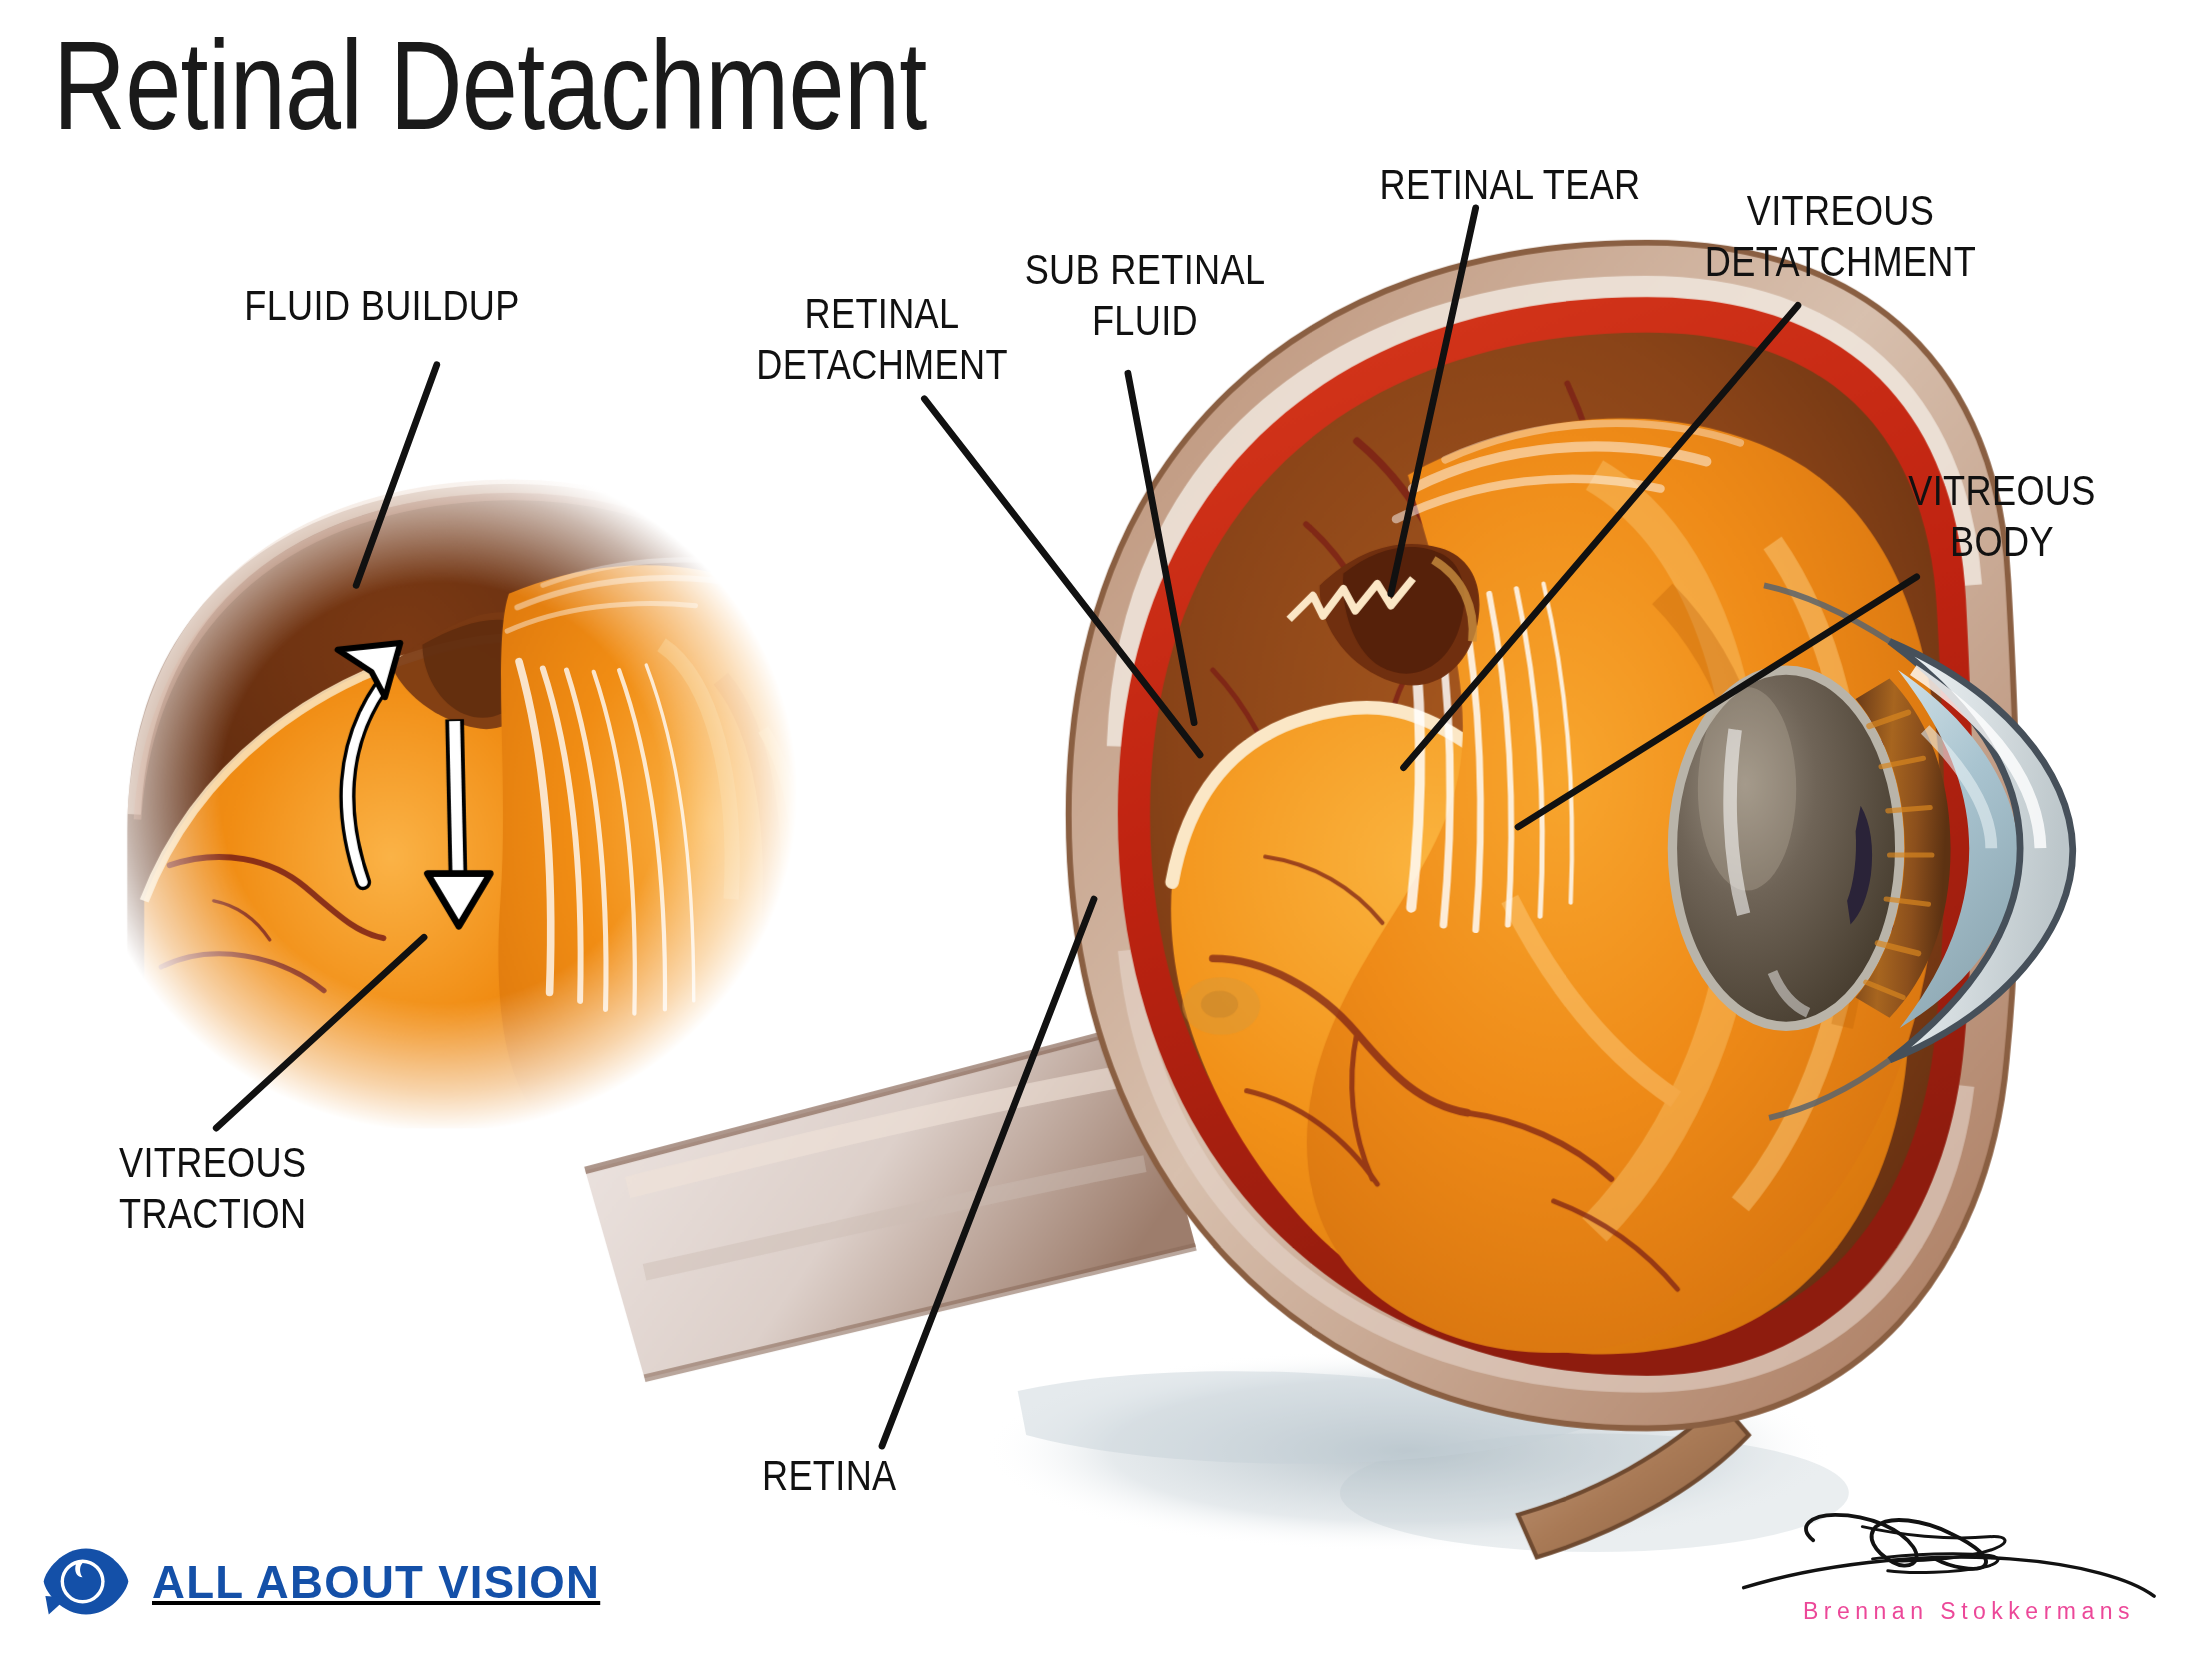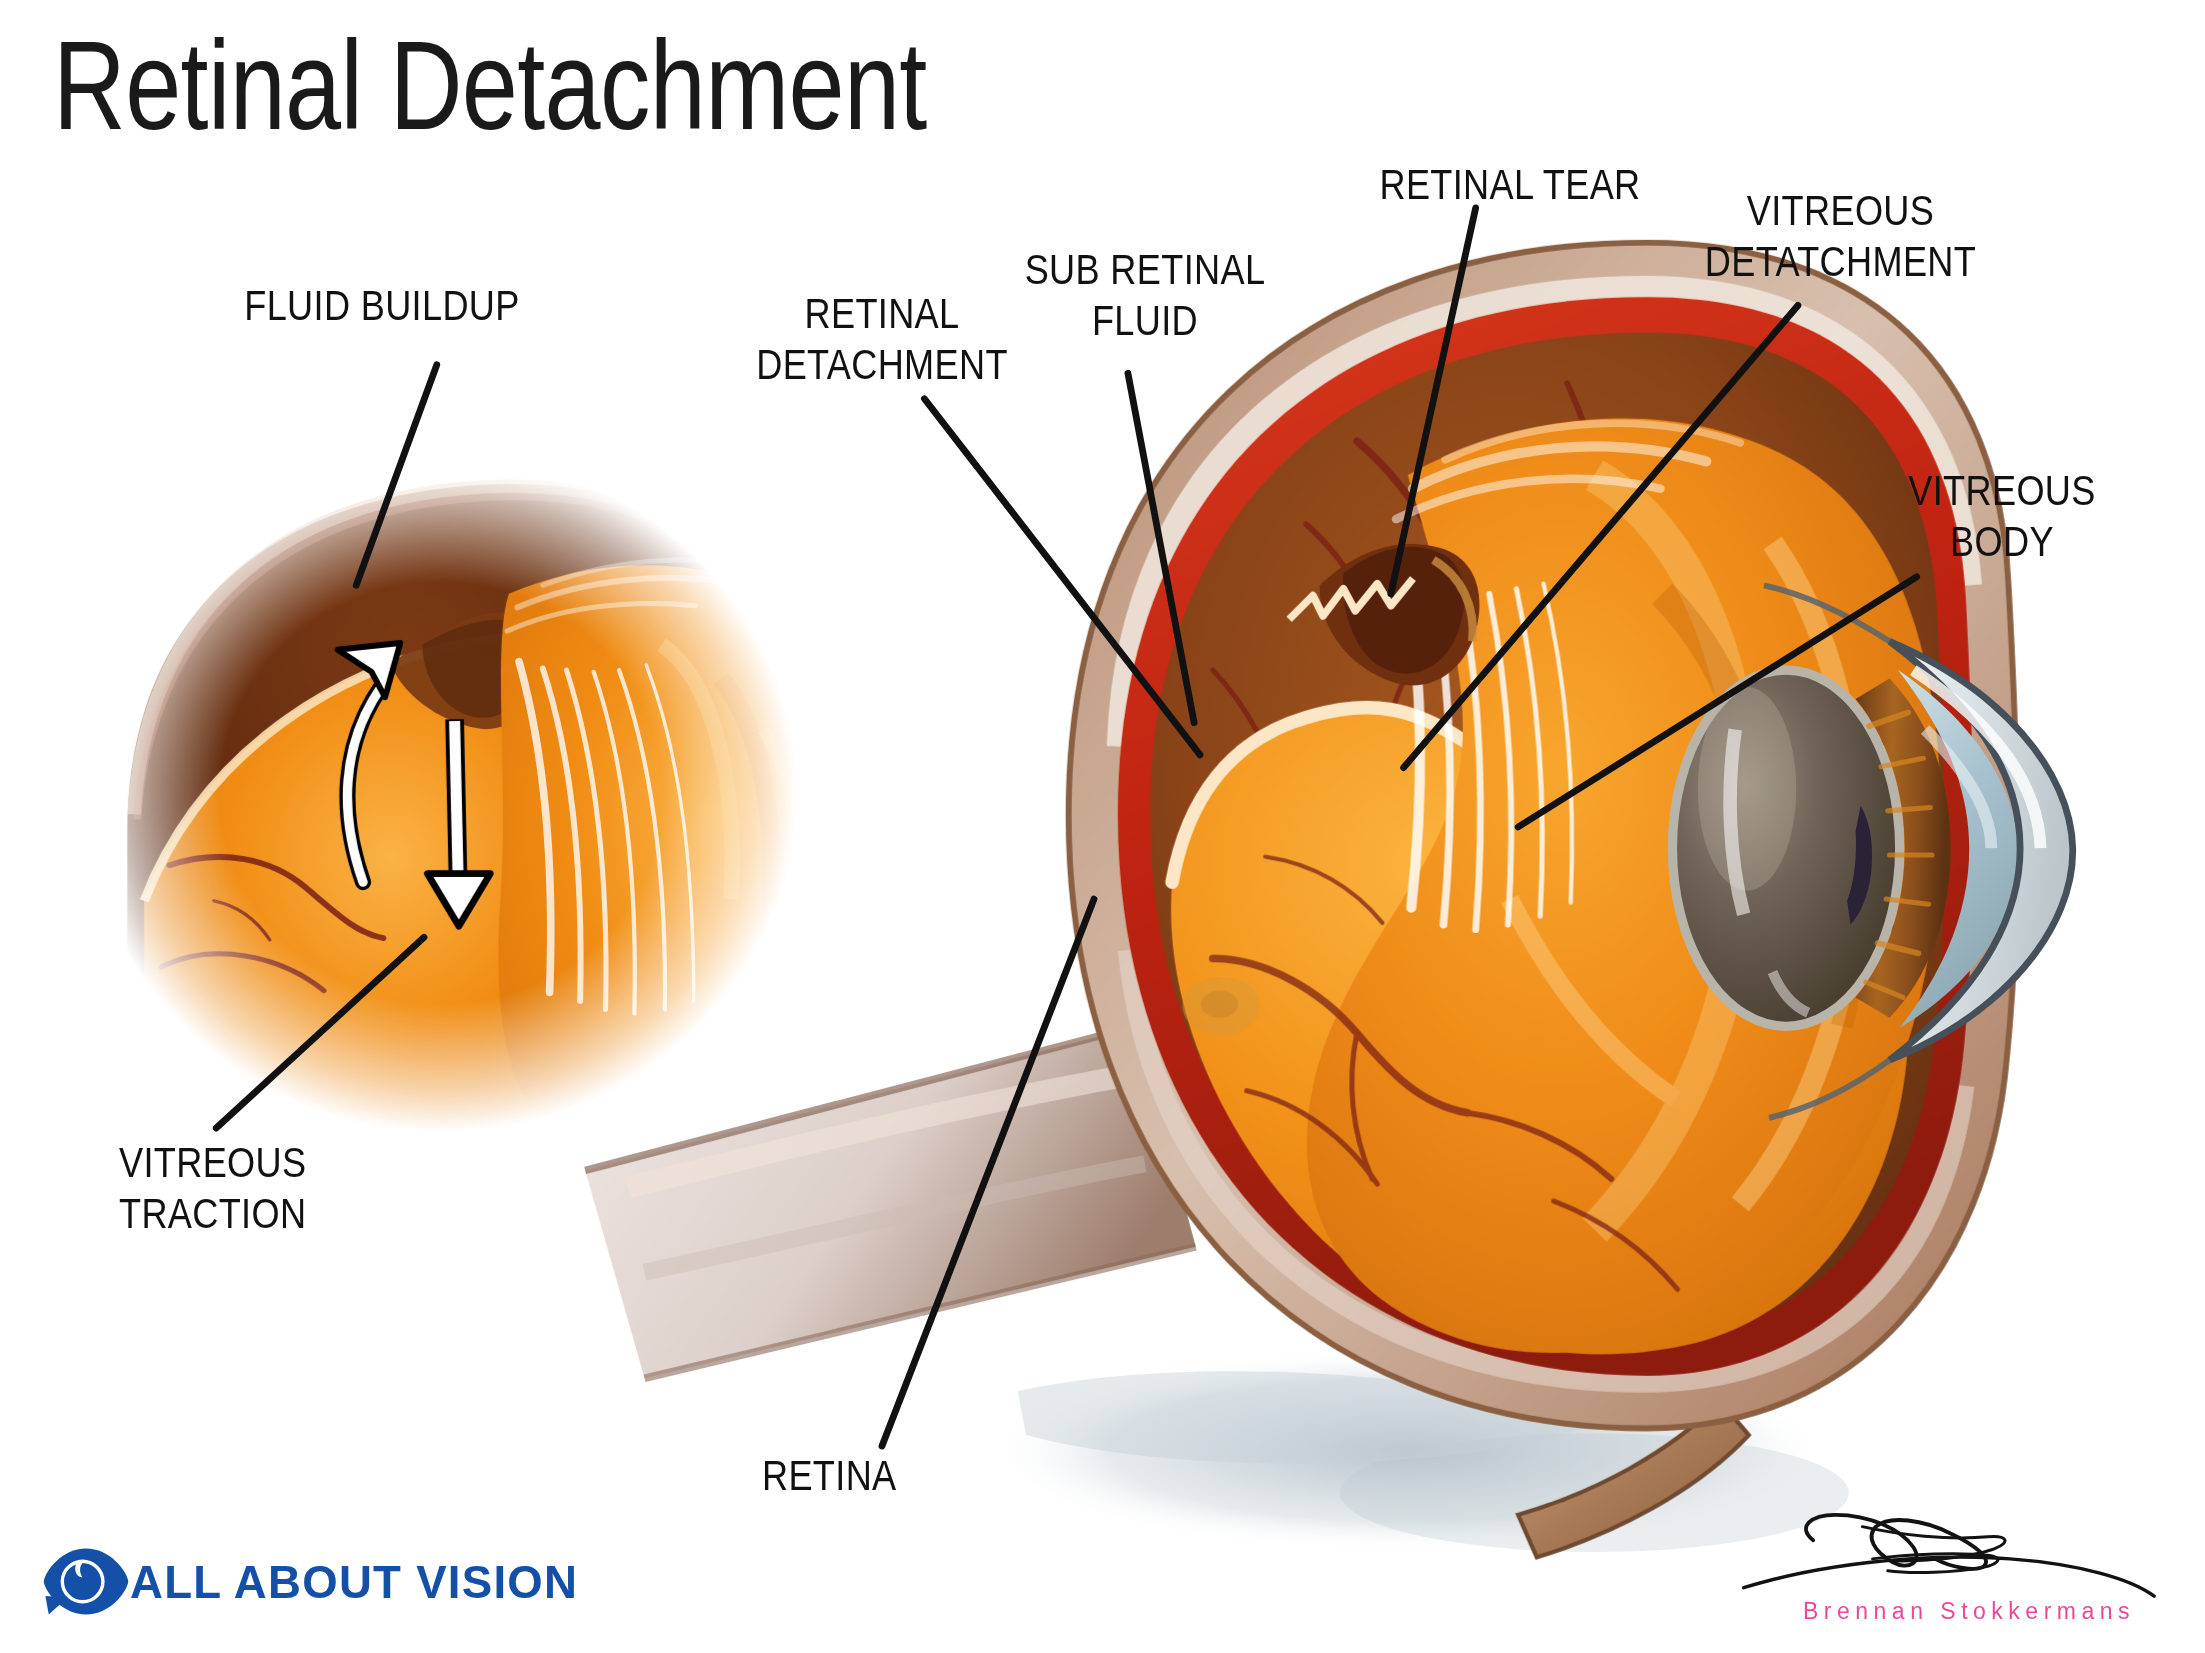--- a/index.html
+++ b/index.html
@@ -56,20 +56,22 @@
   .label.c { text-align: center; transform-origin: center top; }
   .label.l { text-align: left;   transform-origin: left top; }
 
   
   .logo {
     position: absolute;
     left: 42px;
     top: 1545px;
     display: flex;
     align-items: center;
+    gap: 22px;
+    text-decoration: underline;
   }
   .logo-mark { width: 88px; height: 73px; display: block; }
   .logo-text {
     font-family: "Liberation Sans", sans-serif;
     font-size: 47px;
     font-weight: 700;
     letter-spacing: 1.3px;
     color: #1450a8;
     transform: scaleX(0.97);
     transform-origin: left center;

